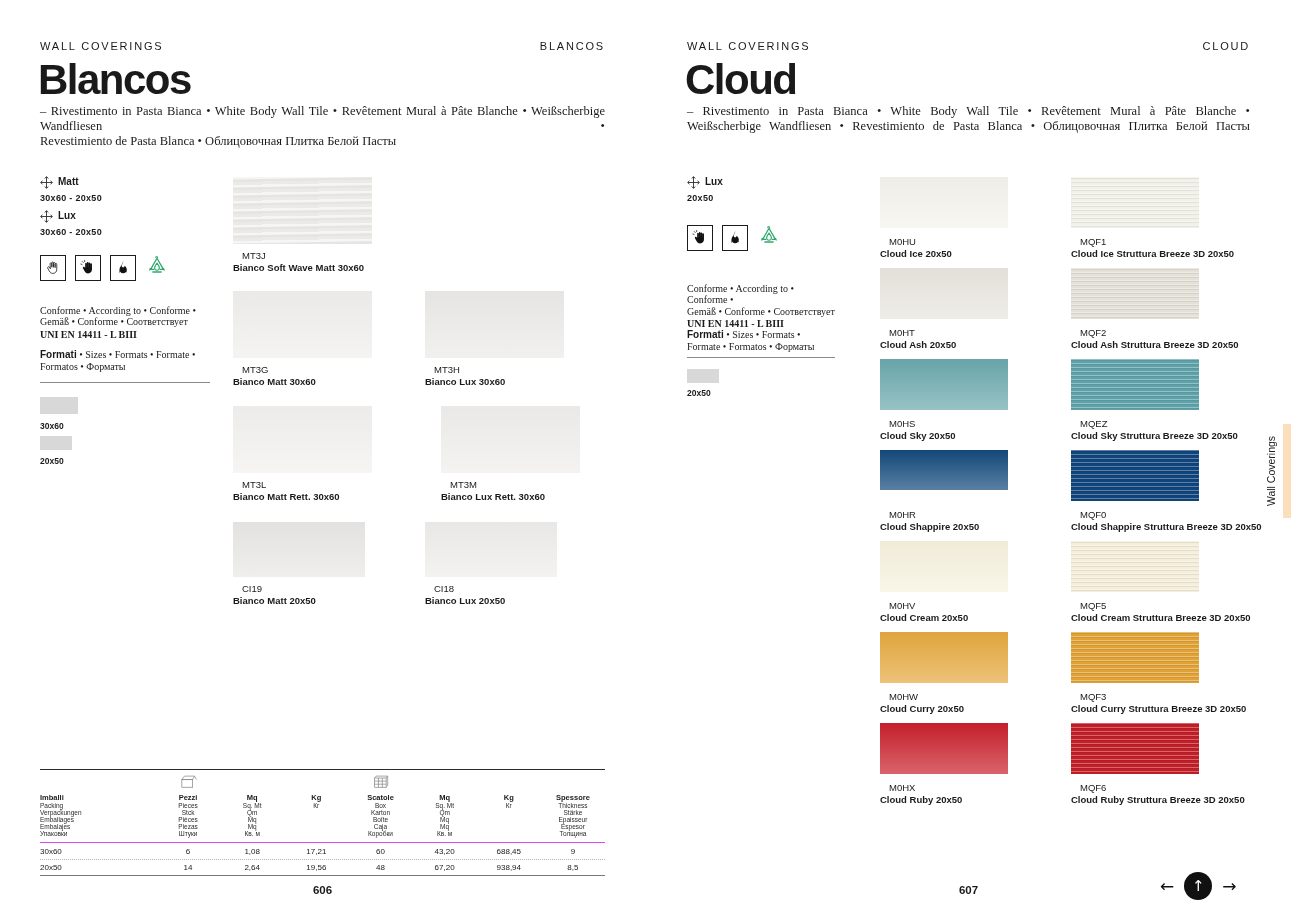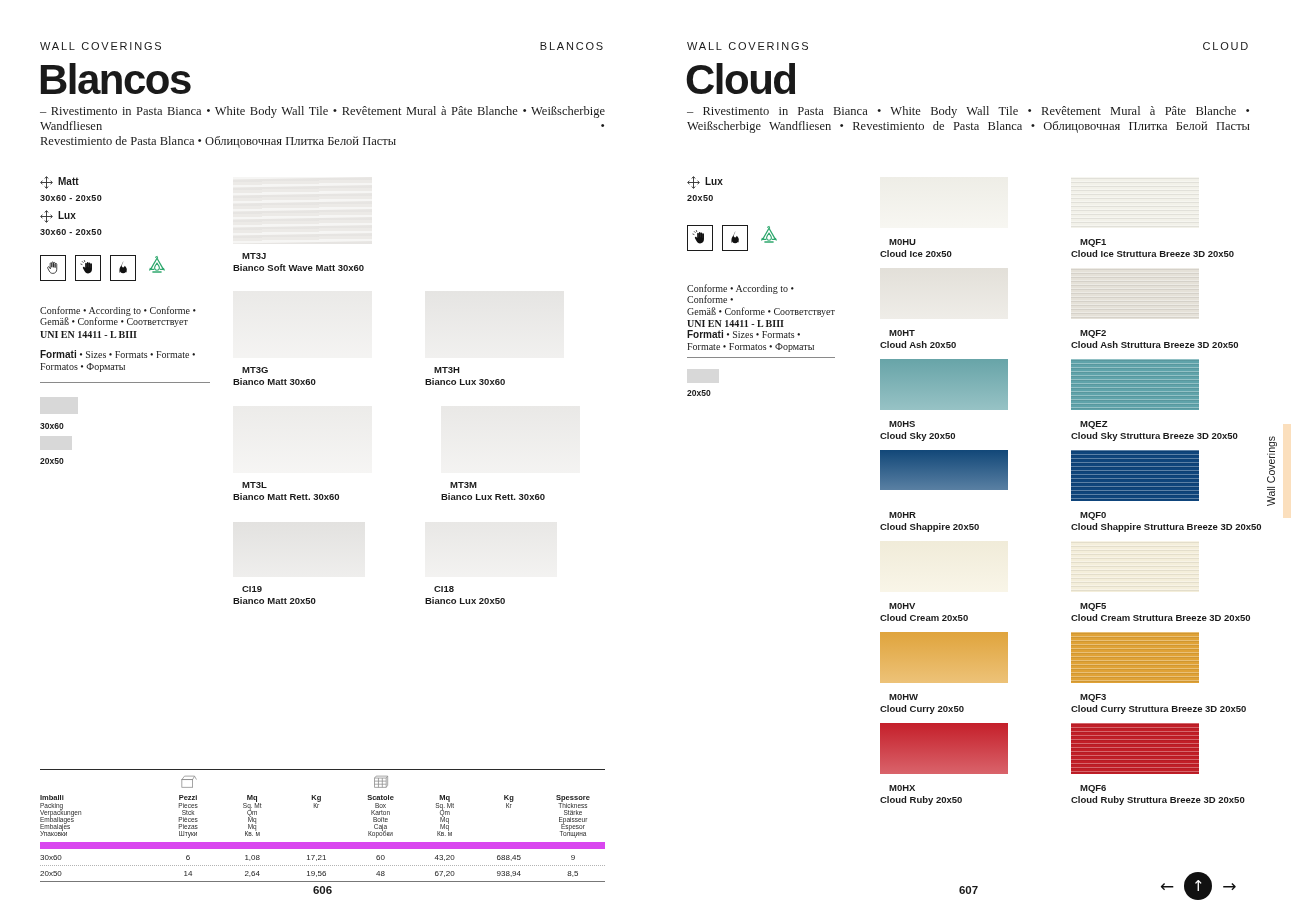--- a/index.html
+++ b/index.html
@@ -35,25 +35,25 @@
   .swatch { position:absolute; background:#d8d8d8; }
   .swatch-label { position:absolute; font-size:8.5px; font-weight:700; }
 
   .tile { position:absolute; }
   .tile-img { position:relative; width:100%; height:100%; }
   .tile-img.grad { background-image:linear-gradient(180deg, rgba(0,0,0,.025), rgba(255,255,255,.3)); }
   .tile-img.wave::after { content:""; position:absolute; inset:0;
     background:repeating-linear-gradient(179deg, rgba(255,255,255,.55) 0 2px, rgba(0,0,0,.025) 3px 5px, rgba(255,255,255,0) 5px 8px); }
   .tile-img.struttura::after { content:""; position:absolute; inset:0;
     background:repeating-linear-gradient(180deg, rgba(255,255,255,.32) 0 1px, rgba(0,0,0,.07) 1px 2px, rgba(255,255,255,0) 2px 4px); }
-  .tile-code { position:absolute; left:0; font-size:9.5px; font-weight:700; white-space:nowrap;padding-left:9px; }
+  .tile-code { position:absolute; left:0; font-size:9.5px; font-weight:400; white-space:nowrap;padding-left:9px; }
   .tile-name { position:absolute; left:0; font-size:9.5px; font-weight:700; white-space:nowrap; }
 
   .pack-table { position:absolute; left:0; top:769px; width:565px; border-top:1px solid #2b2b2b; font-size:8px; }
-  .pt-head { display:grid; grid-template-columns:116px repeat(7,1fr); padding:4px 0 5px; border-bottom:7px solid #d946ef; }
+  .pt-head { display:grid; grid-template-columns:116px repeat(7,1fr); padding:4px 0 5px; border-bottom:1px solid #d946ef; }
   .pt-col { position:relative; text-align:center; padding-top:20px; }
   .pt-col.first { text-align:left; }
   .pt-title { font-size:7.5px; font-weight:700; line-height:8px; }
   .pt-sub { font-size:6.5px; line-height:7px; color:#2a2a2a; white-space:pre-line; }
   .pt-icon { position:absolute; top:0; left:50%; transform:translateX(-50%); }
   .pt-body { border-bottom:1px solid #777; }
   .pt-row { display:grid; grid-template-columns:116px repeat(7,1fr); height:16px; align-items:center; }
   .pt-row > div { text-align:center; font-size:8px; }
   .pt-row > div:first-child { text-align:left; font-weight:500; }
   .pt-row.dotted { border-top:1px dotted #b3b3b3; }

